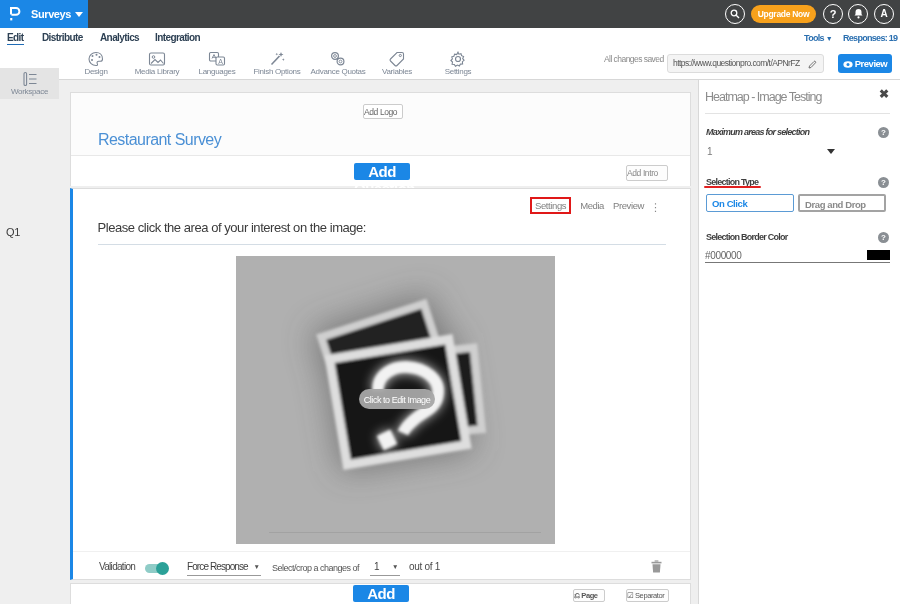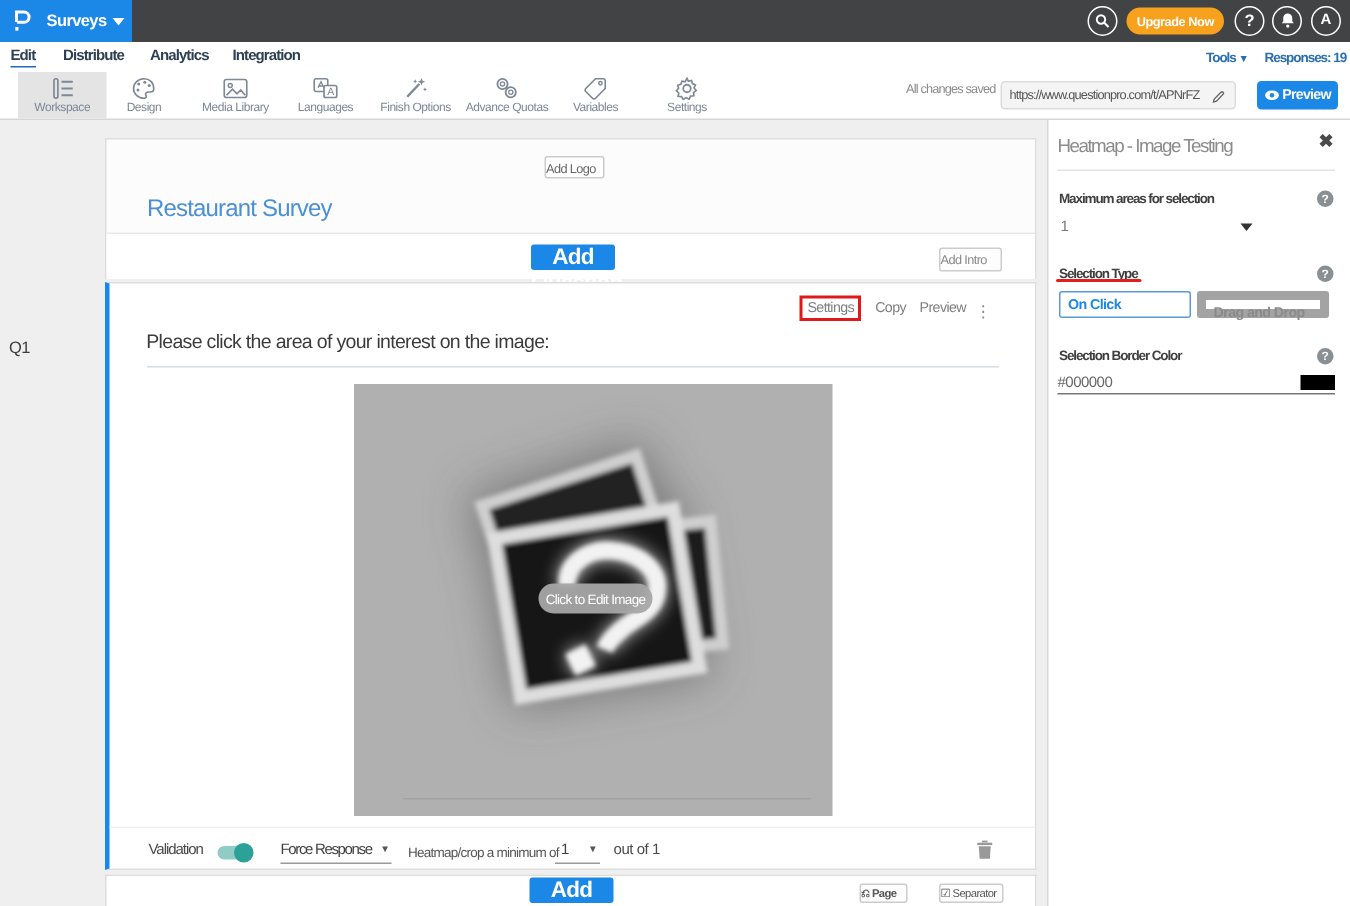--- a/index.html
+++ b/index.html
@@ -57,21 +57,21 @@
 
 #sidebar { position:absolute; left:698px; top:80px; width:202px; height:524px; background:#fff; border-left:1px solid #d8d8d8; }
 #sidebar .title { position:absolute; left:6px; top:10px; font-size:12.5px; color:#8c8c8c; letter-spacing:-1.0px; }
 #sidebar .x { position:absolute; right:11px; top:7px; font-size:12px; color:#4a4a4a; font-weight:bold;}
 #sidebar .hr { position:absolute; left:6px; top:33px; width:185px; border-top:1px solid #e3e3e3; }
 .slabel { position:absolute; left:7px; font-size:9px; font-weight:bold; color:#3f3f3f; letter-spacing:-0.75px; }
 .shelp { position:absolute; right:11px; width:11px; height:11px; border-radius:50%; background:#8a8f94; color:#fff; font-size:8px; font-weight:bold; text-align:center; line-height:11px; }
 .sval { position:absolute; left:8px; font-size:10px; color:#7a7a7a; letter-spacing:-0.4px; }
 .scaret { position:absolute; width:0; height:0; border-left:4px solid transparent; border-right:4px solid transparent; border-top:5px solid #333; }
 #onclickbtn { position:absolute; left:7px; top:114px; width:88px; height:18px; border:1px solid #5b9bd5; border-radius:2px; color:#1b87e6; font-size:9.5px; font-weight:bold; line-height:17px; padding-left:5px; letter-spacing:-0.4px; }
-#dragbtn { position:absolute; left:99px; top:114px; width:88px; height:18px; border:6px solid #a3a3a3; border-radius:2px; color:#8a8a8a; font-size:9.5px; font-weight:bold; line-height:17px; padding-left:5px; letter-spacing:-0.4px; }
+#dragbtn { position:absolute; left:99px; top:114px; width:88px; height:18px; border:2px solid #a3a3a3; border-radius:2px; color:#8a8a8a; font-size:9.5px; font-weight:bold; line-height:17px; padding-left:5px; letter-spacing:-0.4px; }
 #redline { position:absolute; left:5px; top:106px; width:57px; height:2px; background:#e02020; border-radius:2px;}
 #hexinput { position:absolute; left:6px; top:170px; width:185px; height:13px; border-bottom:1px solid #777; font-size:10px; color:#666; letter-spacing:-0.35px;}
 #swatch { position:absolute; right:0px; top:0px; width:23px; height:10px; background:#000; }
 </style>
 </head>
 <body>
 
 <div id="topbar">
   <div id="brand">
     <svg width="13" height="16" viewBox="0 0 13 16" style="position:absolute;left:9px;top:6px">
@@ -101,21 +101,21 @@
 <div id="navrow">
   <div class="tab" style="left:7px; border-bottom:1.5px solid #1f6bb5; padding-bottom:1px;">Edit</div>
   <div class="tab" style="left:42px;">Distribute</div>
   <div class="tab" style="left:100px;">Analytics</div>
   <div class="tab" style="left:155px;">Integration</div>
   <div class="right" style="left:804px;">Tools <span style="font-size:7px">▼</span></div>
   <div class="right" style="left:843px;">Responses: 19</div>
 </div>
 
 <div id="toolbar">
-  <div class="titem active" style="left:12px; width:59px;">
+  <div class="titem active" style="left:0; width:59px;margin-top:20px;">
     <svg width="17" height="16" viewBox="0 0 17 16">
         <rect x="2.5" y="1.5" width="2.6" height="13" rx="1.3" fill="none" stroke="#7d8795" stroke-width="1.1"></rect>
         <line x1="7.5" y1="3.5" x2="15" y2="3.5" stroke="#7d8795" stroke-width="1.2"></line>
         <line x1="7.5" y1="8" x2="15" y2="8" stroke="#7d8795" stroke-width="1.2"></line>
         <line x1="7.5" y1="12.5" x2="15" y2="12.5" stroke="#7d8795" stroke-width="1.2"></line>
       </svg>
     <div class="lbl">Workspace</div>
   </div>
   <div class="titem" style="left:72px; width:48px;">
     <svg width="17" height="16" viewBox="0 0 17 16">
@@ -193,21 +193,21 @@
 <div id="headcard">
   <div id="addlogo">Add Logo</div>
   <div id="stitle">Restaurant Survey</div>
   <div id="actionrow1">
     <div class="addq" style="left:283px; top:7px;">Add Question</div>
     <div class="wbtn" style="left:555px; top:9px; width:42px; height:16px; line-height:15px;">Add Intro</div>
   </div>
 </div>
 
 <div id="qcard">
-  <div id="qmenu"><span class="hl">Settings</span><span>Copy</span><span>Preview</span></div>
+  <div id="qmenu"><span class="hl">Settings</span><span>Media</span><span>Preview</span></div>
   <div id="dots">⋮</div>
   <div id="qtext">Please click the area of your interest on the image:</div>
   <div id="imgbox">
     <svg width="319" height="288" viewBox="0 0 319 288">
       <defs>
         <filter id="halo" x="-60%" y="-60%" width="220%" height="220%">
             <feGaussianBlur stdDeviation="16"></feGaussianBlur>
           </filter>
         <filter id="soft" x="-30%" y="-30%" width="160%" height="160%">
             <feGaussianBlur stdDeviation="1.6"></feGaussianBlur>
@@ -251,42 +251,42 @@
       <line x1="33" y1="276.5" x2="305" y2="276.5" stroke="#a2a2a2" stroke-width="1"></line>
       <rect x="123" y="133" width="76" height="20" rx="10" fill="#a6a6a6" opacity="0.95"></rect>
       <text x="161" y="146.5" font-size="9" fill="#fff" text-anchor="middle" font-family="Liberation Sans" letter-spacing="-0.45">Click to Edit Image</text>
     </svg>
   </div>
   <div id="valrow">
     <div class="t" style="left:26px; font-size:10px; letter-spacing:-0.7px;">Validation</div>
     <div style="position:absolute; left:72px; top:12px; width:23px; height:9px; background:#8fccc7; border-radius:5px;"></div>
     <div style="position:absolute; left:83px; top:10px; width:13px; height:13px; background:#2ba198; border-radius:50%;"></div>
     <div class="t" style="left:114px; border-bottom:1px solid #999; padding-bottom:3px; width:74px; color:#3f3f3f; font-size:10px; letter-spacing:-0.9px;">Force Response<span style="position:absolute; right:2px; top:2px; font-size:6.5px; color:#555;">▼</span></div>
-    <div class="t" style="left:199px; font-size:9px; color:#555; top:10.5px; letter-spacing:-0.5px;">Heatmap/crop a minimum of</div>
+    <div class="t" style="left:199px; font-size:9px; color:#555; top:10.5px; letter-spacing:-0.5px;">Select/crop a changes of</div>
     <div class="t" style="left:297px; border-bottom:1px solid #999; padding-bottom:3px; width:30px; color:#3f3f3f; font-size:10px;"><span style="margin-left:4px">1</span><span style="position:absolute; right:2px; top:2px; font-size:6.5px; color:#555;">▼</span></div>
     <div class="t" style="left:336px; font-size:10px; letter-spacing:-0.3px;">out of 1</div>
     <svg width="11" height="13" viewBox="0 0 11 13" style="position:absolute; left:578px; top:8px;">
         <rect x="0.5" y="1.8" width="10" height="1.6" fill="#999"></rect>
         <rect x="3.6" y="0.4" width="3.8" height="1.2" fill="#999"></rect>
         <path d="M1.5,4.2 h8 l-0.6,8.3 h-6.8 z" fill="#999"></path>
       </svg>
   </div>
 </div>
 
 <div id="botrow">
   <div class="addq" style="left:282px; top:1px;">Add Question</div>
   <div class="wbtn" style="left:502px; top:5px; width:32px; height:13px; line-height:12px; font-size:7.5px; color:#555;font-weight:bold;">⎌ Page Break</div>
   <div class="wbtn" style="left:555px; top:5px; width:43px; height:13px; line-height:12px; font-size:7.5px; color:#555;">☑ Separator</div>
 </div>
 
 <div id="sidebar">
   <div class="title">Heatmap - Image Testing</div>
   <div class="x">✖</div>
   <div class="hr"></div>
-  <div class="slabel" style="top:47px;">Maximum areas for selection</div>
+  <div class="slabel" style="top:47px;font-style:italic;">Maximum areas for selection</div>
   <div class="shelp" style="top:47px;">?</div>
   <div class="sval" style="top:66px;">1</div>
   <div class="scaret" style="left:128px; top:69px;"></div>
   <div class="slabel" style="top:97px;">Selection Type</div>
   <div id="redline"></div>
   <div class="shelp" style="top:97px;">?</div>
   <div id="onclickbtn">On Click</div>
   <div id="dragbtn">Drag and Drop</div>
   <div class="slabel" style="top:152px;">Selection Border Color</div>
   <div class="shelp" style="top:152px;">?</div>

